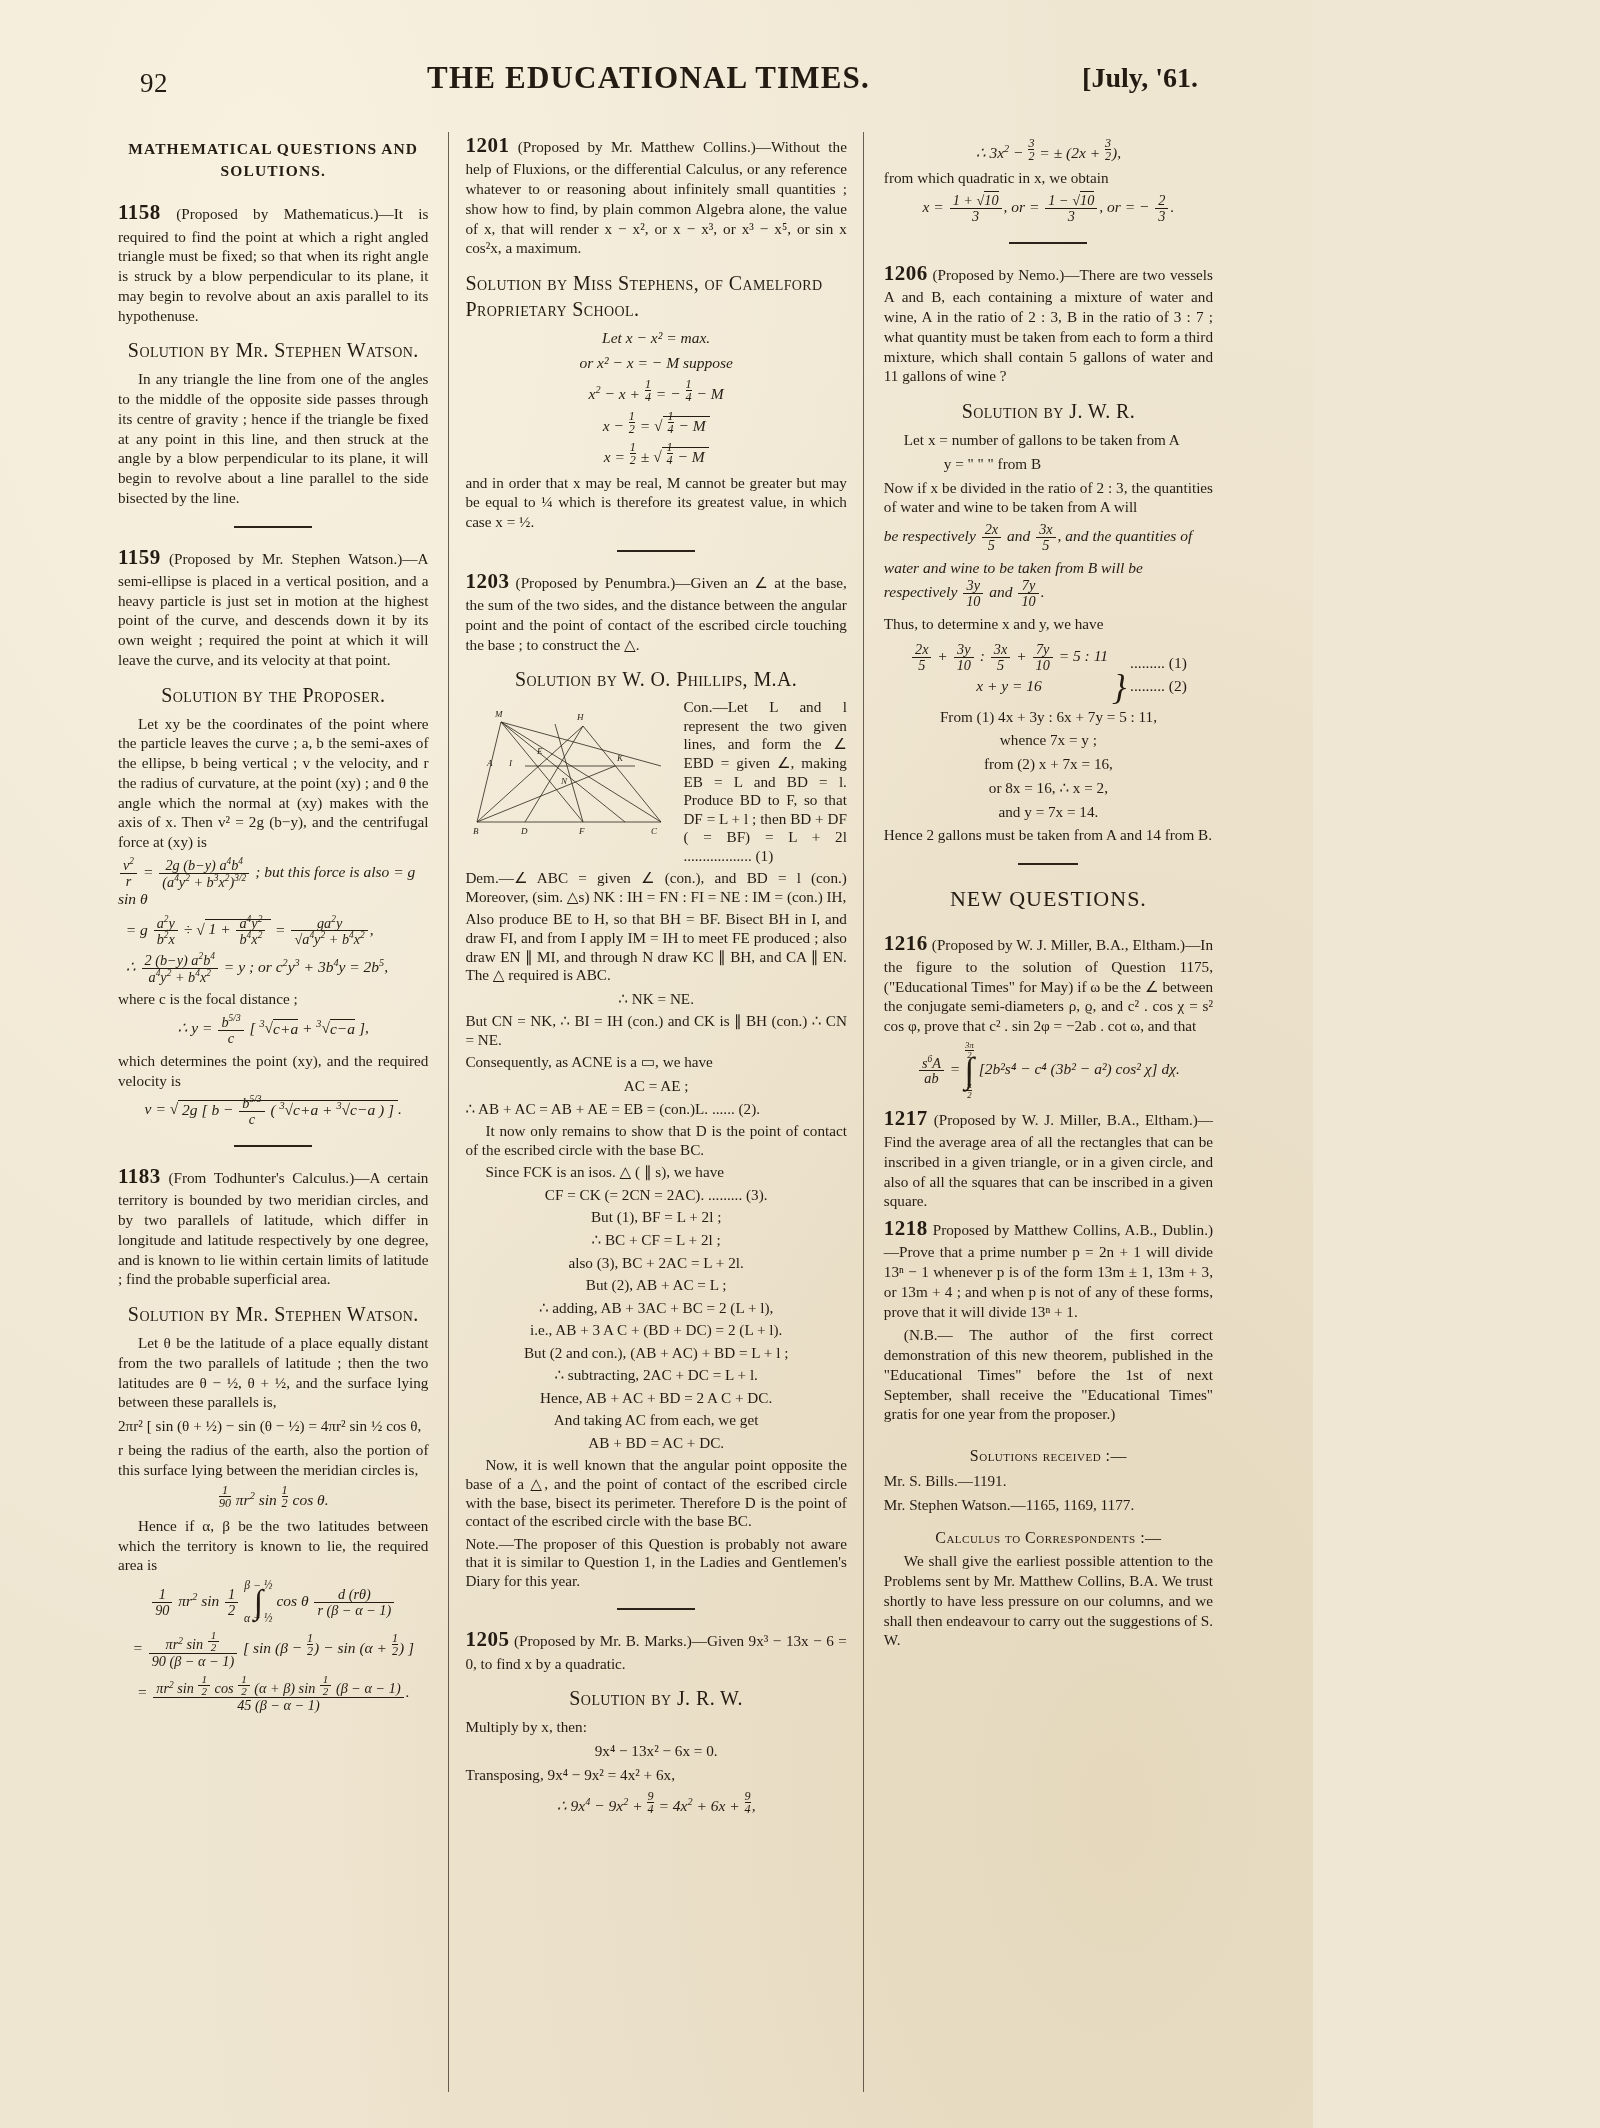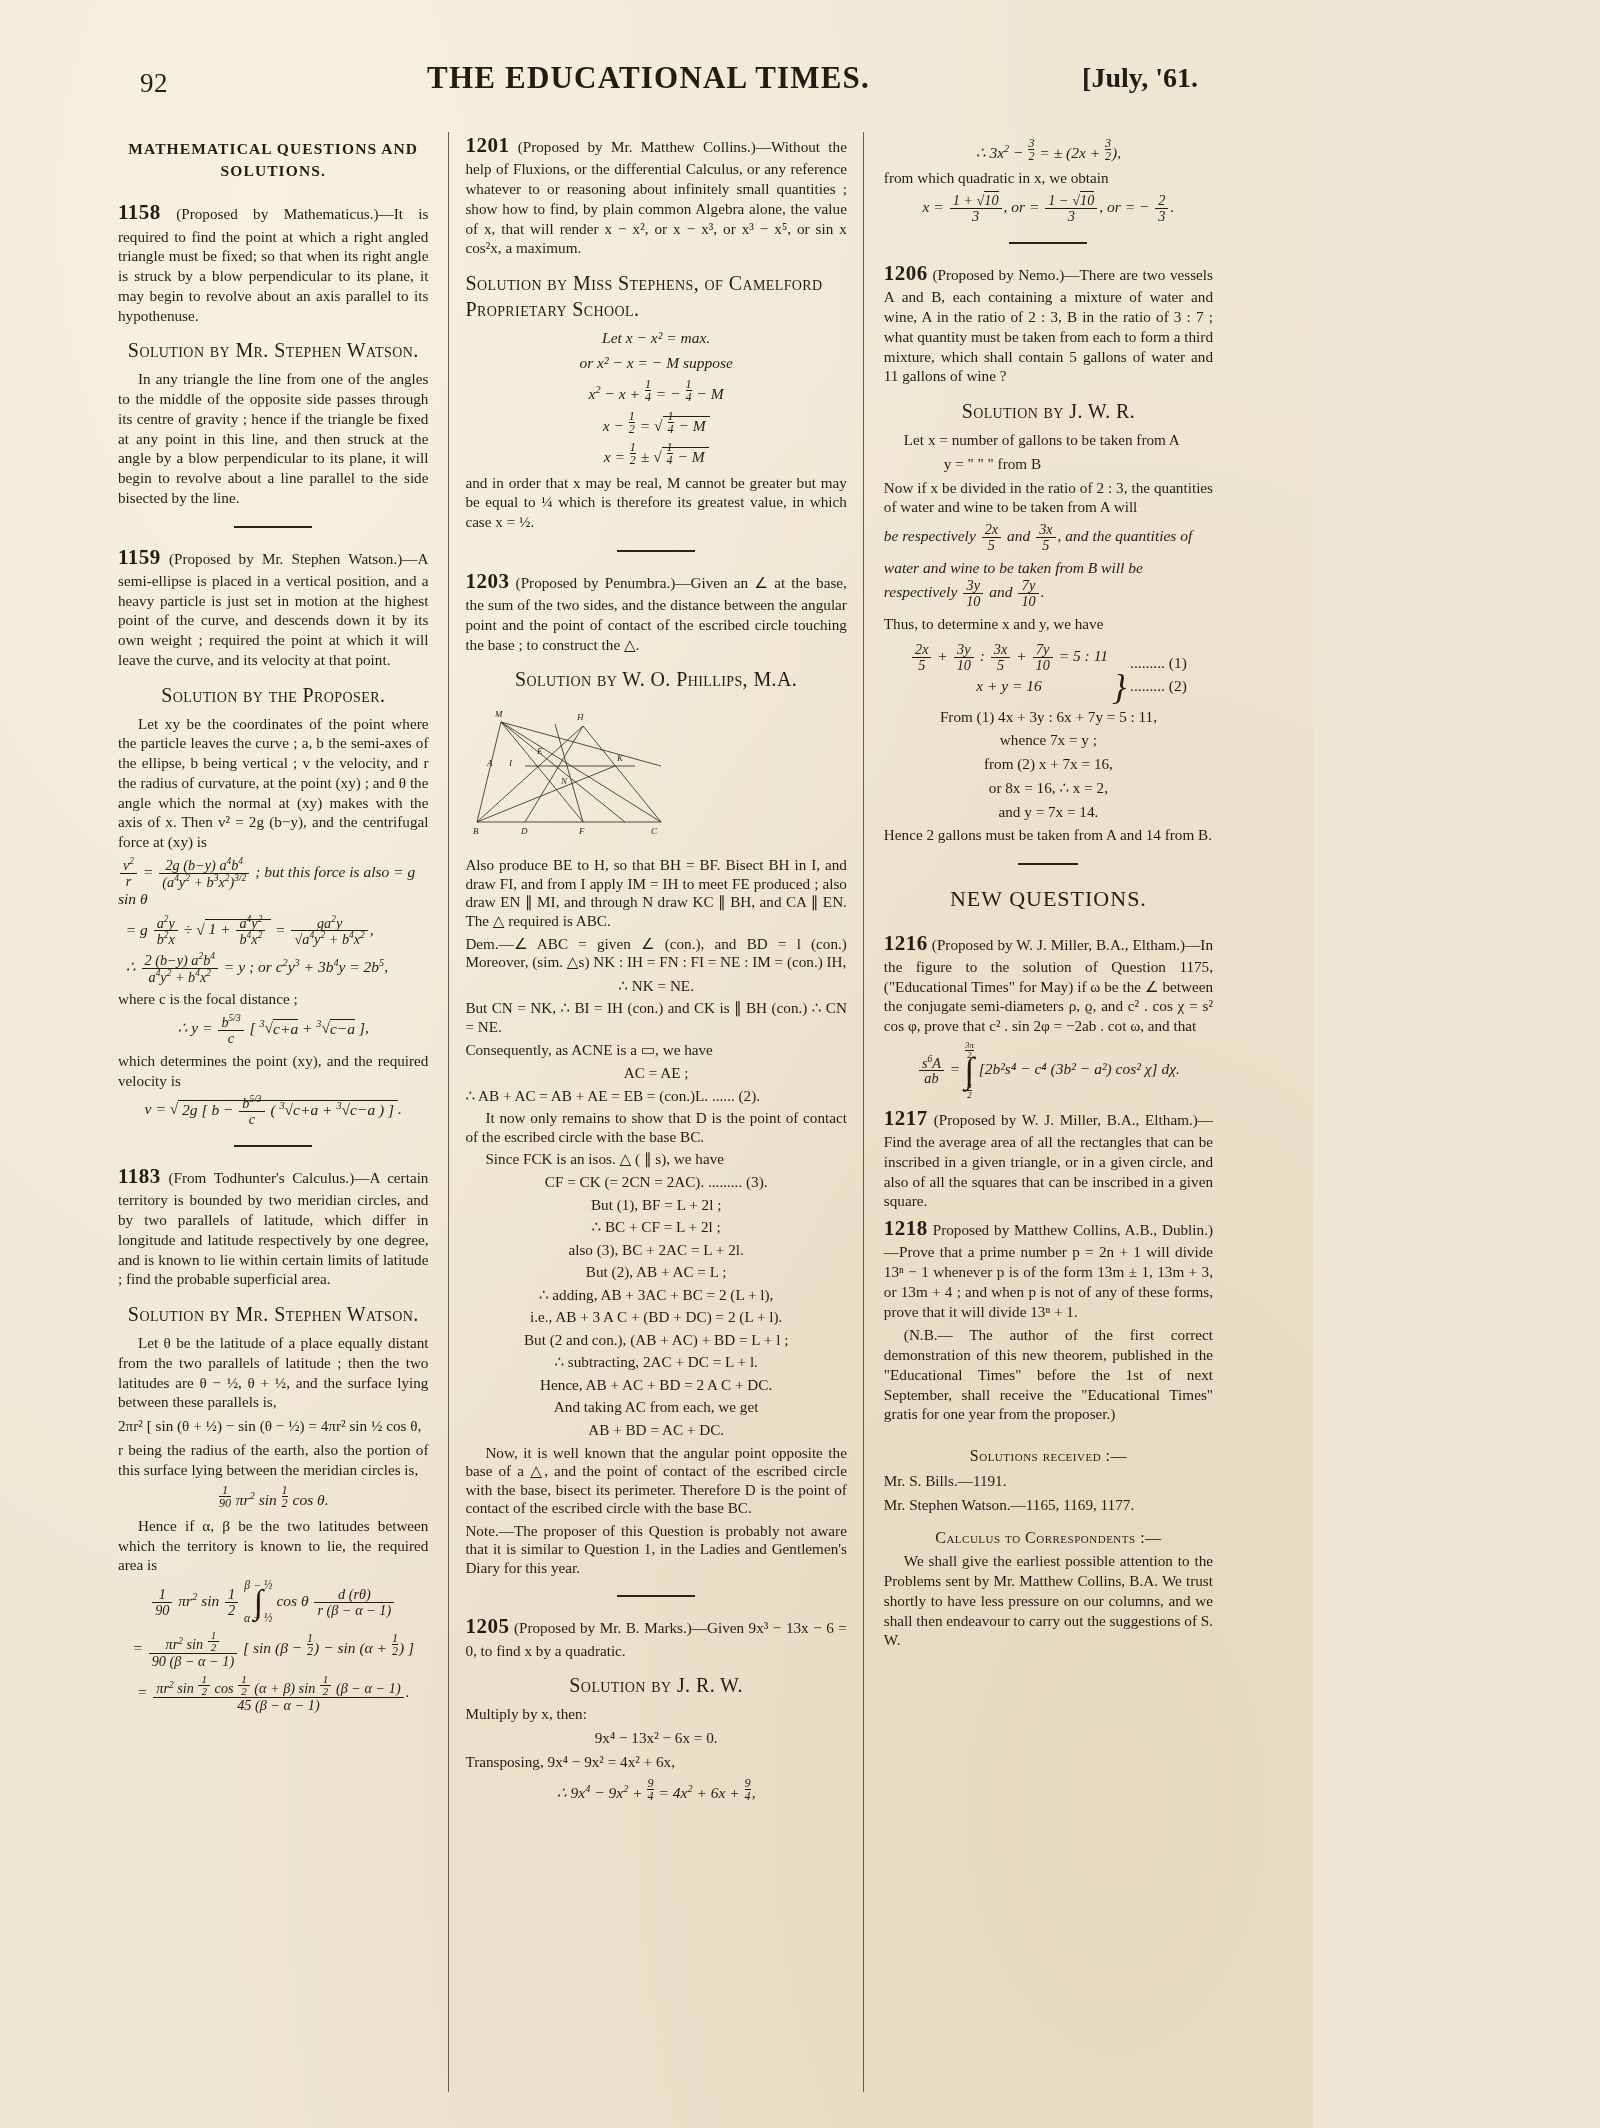--- a/index.html
+++ b/index.html
@@ -344,23 +344,24 @@
             <text x="44" y="62">I</text>
             <text x="96" y="80">N</text>
             <text x="8" y="130">B</text>
             <text x="56" y="130">D</text>
             <text x="114" y="130">F</text>
             <text x="186" y="130">C</text>
           </g>
         </svg>
       </div>
 
+      <p class="para tight">Con.—Let L and l represent the two given lines, and form the ∠ EBD = given ∠, making EB = L and BD = l. Produce BD to F, so that DF = L + l ; then BD + DF ( = BF) = L + 2l .................. (1)</p>
       <div class="clear"></div>
+      <p class="para tight">Dem.—∠ ABC = given ∠ (con.), and BD = l (con.) Moreover, (sim. △s) NK : IH = FN : FI = NE : IM = (con.) IH,</p>
       <p class="para tight">Also produce BE to H, so that BH = BF. Bisect BH in I, and draw FI, and from I apply IM = IH to meet FE produced ; also draw EN ∥ MI, and through N draw KC ∥ BH, and CA ∥ EN. The △ required is ABC.</p>
-      <p class="para tight">Dem.—∠ ABC = given ∠ (con.), and BD = l (con.) Moreover, (sim. △s) NK : IH = FN : FI = NE : IM = (con.) IH,</p>
       <p class="para center">∴ NK = NE.</p>
       <p class="para tight">But CN = NK, ∴ BI = IH (con.) and CK is ∥ BH (con.) ∴ CN = NE.</p>
       <p class="para tight">Consequently, as ACNE is a ▭, we have</p>
       <p class="para center">AC = AE ;</p>
       <p class="para tight">∴ AB + AC = AB + AE = EB = (con.)L. ...... (2).</p>
       <p class="para indent tight">It now only remains to show that D is the point of contact of the escribed circle with the base BC.</p>
       <p class="para indent tight">Since FCK is an isos. △ ( ∥ s), we have</p>
       <p class="para center tight">CF = CK (= 2CN = 2AC). ......... (3).</p>
       <p class="para center tight">But (1), BF = L + 2l ;</p>
       <p class="para center tight">∴ BC + CF = L + 2l ;</p>

